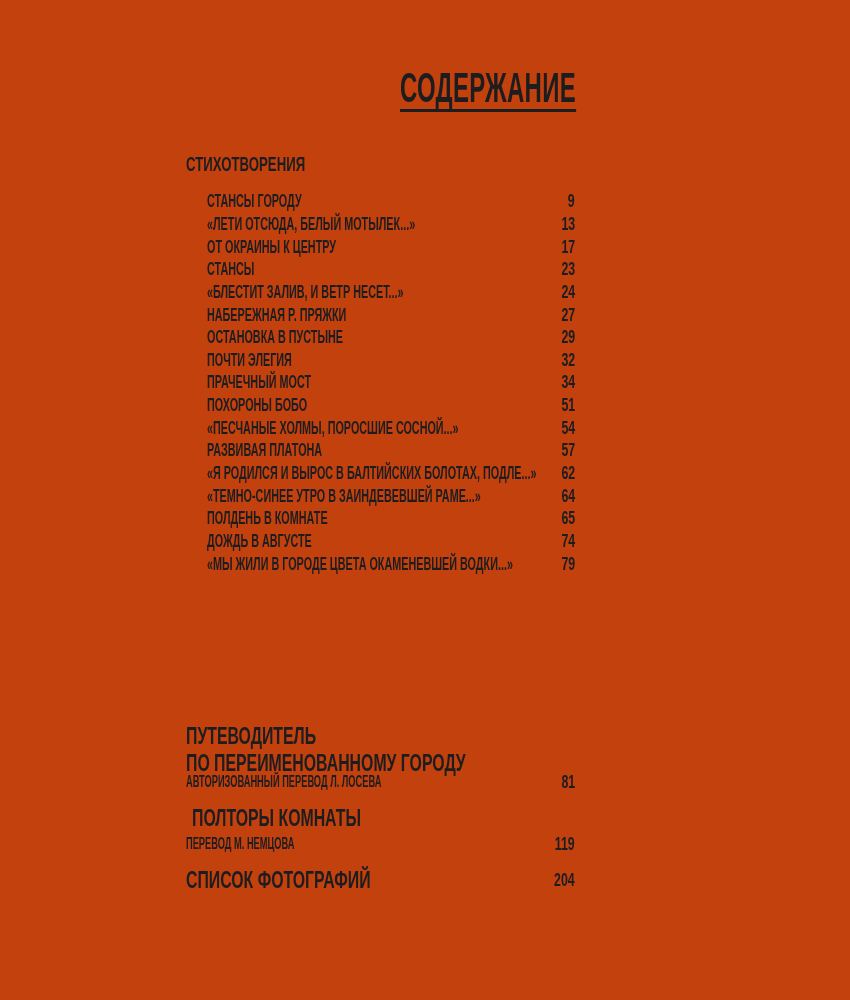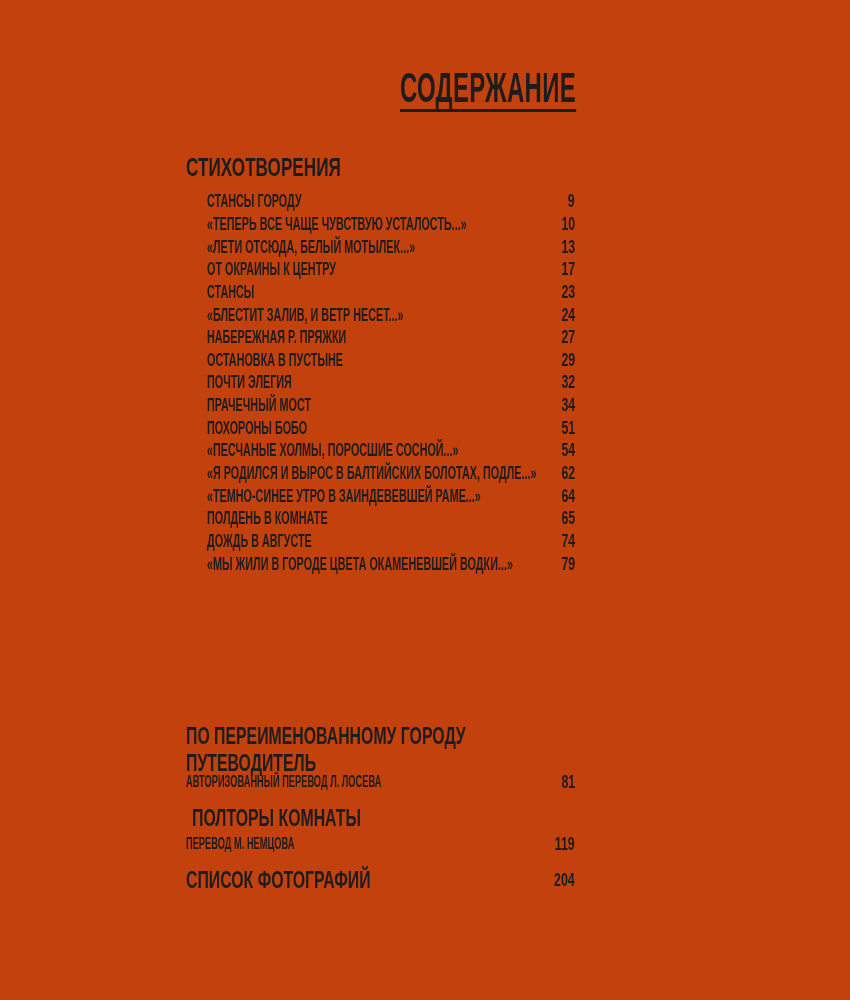--- a/index.html
+++ b/index.html
@@ -30,21 +30,21 @@
     transform-origin: left top;
     border-bottom: 3px solid #1d1d1f;
     letter-spacing: 0.5px;
   }
 
   
   .col { position: absolute; left: 186px; width: 389px; }
 
   .sec-header {
     margin: 0;
-    font-size: 26px;
+    font-size: 20px;
     font-weight: 700;
     line-height: 1;
   }
   .sec-header .cond { transform: scaleX(0.66); transform-origin: left top; }
 
   .sec-header-big {
     margin: 0;
     font-size: 24px;
     font-weight: 700;
     line-height: 27px;
@@ -114,24 +114,20 @@
     <span class="cond">СТИХОТВОРЕНИЯ</span>
   </h2>
 
   <ul class="entries">
 
       <li class="row">
         <span class="t">СТАНСЫ ГОРОДУ</span>
         <span class="p">9</span>
       </li>
 
-      <li class="row">
-        <span class="t">«ТЕПЕРЬ ВСЕ ЧАЩЕ ЧУВСТВУЮ УСТАЛОСТЬ...»</span>
-        <span class="p">10</span>
-      </li>
 
       <li class="row">
         <span class="t">«ЛЕТИ ОТСЮДА, БЕЛЫЙ МОТЫЛЕК...»</span>
         <span class="p">13</span>
       </li>
 
 
       <li class="row">
         <span class="t">ОТ ОКРАИНЫ К ЦЕНТРУ</span>
         <span class="p">17</span>
@@ -173,20 +169,24 @@
       <li class="row">
         <span class="t">ПОХОРОНЫ БОБО</span>
         <span class="p">51</span>
       </li>
 
       <li class="row">
         <span class="t">«ПЕСЧАНЫЕ ХОЛМЫ, ПОРОСШИЕ СОСНОЙ...»</span>
         <span class="p">54</span>
       </li>
 
+      <li class="row">
+        <span class="t">РАЗВИВАЯ ПЛАТОНА</span>
+        <span class="p">57</span>
+      </li>
 
       <li class="row">
         <span class="t">«Я РОДИЛСЯ И ВЫРОС В БАЛТИЙСКИХ БОЛОТАХ, ПОДЛЕ...»</span>
         <span class="p">62</span>
       </li>
 
       <li class="row">
         <span class="t">«ТЕМНО-СИНЕЕ УТРО В ЗАИНДЕВЕВШЕЙ РАМЕ...»</span>
         <span class="p">64</span>
       </li>
@@ -202,22 +202,22 @@
       </li>
 
 
       <li class="row">
         <span class="t">«МЫ ЖИЛИ В ГОРОДЕ ЦВЕТА ОКАМЕНЕВШЕЙ ВОДКИ...»</span>
         <span class="p">79</span>
       </li>
     </ul>
 
   <div class="sec-header-big guide-header">
+    <div><span class="cond">ПУТЕВОДИТЕЛЬ</span></div>
     <div><span class="cond">ПО ПЕРЕИМЕНОВАННОМУ ГОРОДУ</span></div>
-    <div><span class="cond">ПУТЕВОДИТЕЛЬ</span></div>
   </div>
   <div class="row guide-sub">
     <span class="t sub">АВТОРИЗОВАННЫЙ ПЕРЕВОД Л. ЛОСЕВА</span>
     <span class="p">81</span>
   </div>
 
   <div class="sec-header-big rooms-header">
     <span class="cond">ПОЛТОРЫ КОМНАТЫ</span>
   </div>
   <div class="row rooms-sub">

